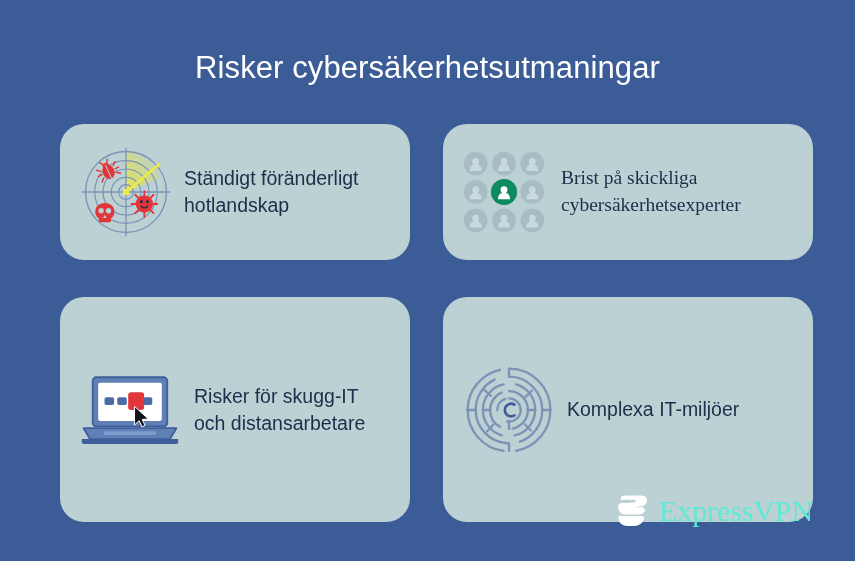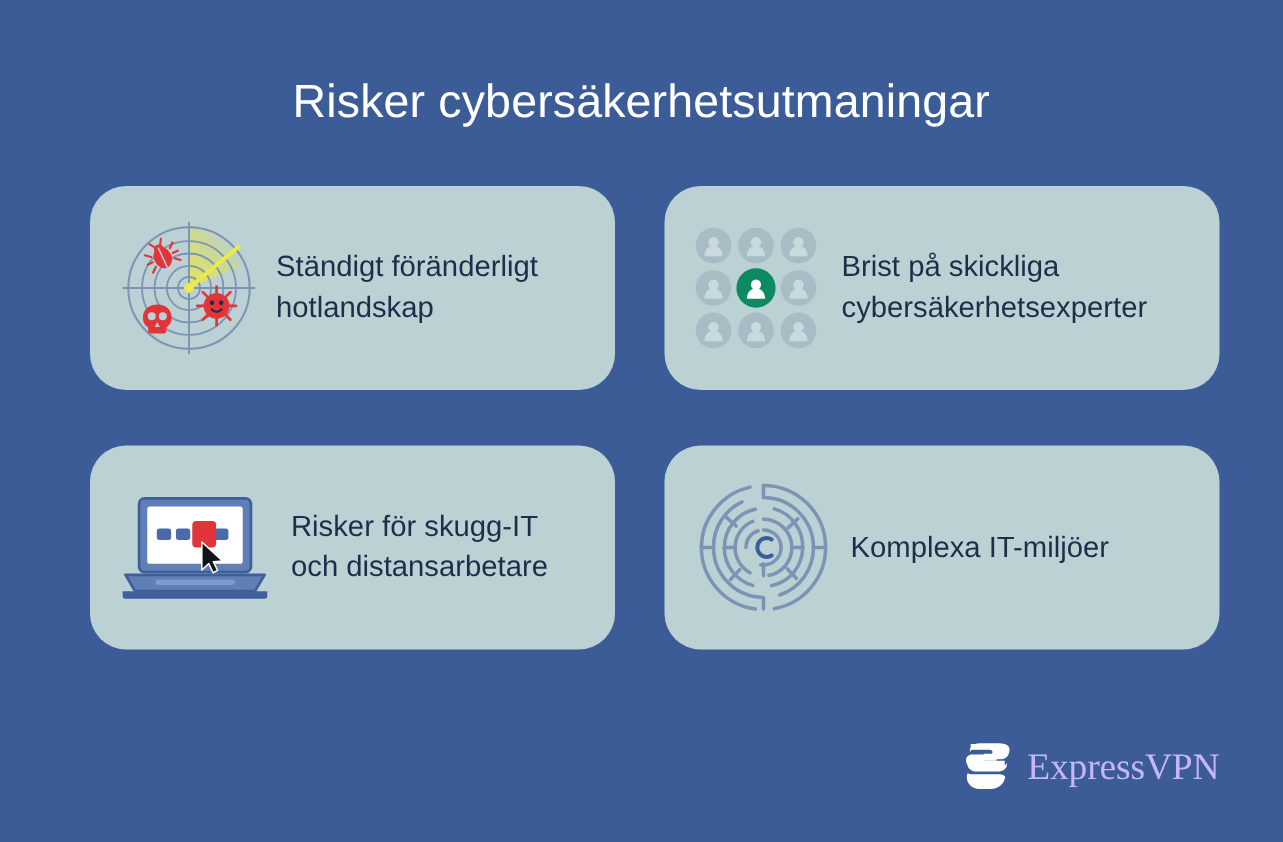--- a/index.html
+++ b/index.html
@@ -37,21 +37,21 @@
     letter-spacing: 0.1px;
     line-height: 1.2;
   }
 
   
   .card-grid {
     position: absolute;
     left: 60px;
     top: 124px;
     width: 753px;
-    height: 309px;
+    height: 398px;
     display: grid;
     grid-template-columns: 350px 1fr;
     grid-template-rows: 136px 1fr;
     column-gap: 33px;
     row-gap: 37px;
   }
 
   .card {
     background: #bbd1d4;
     border-radius: 24px;
@@ -77,39 +77,39 @@
     flex: 1 1 auto;
     color: #1c2e4a;
     font-size: 19.5px;
     line-height: 1.36;
     font-weight: 400;
     padding-left: 10px;
     padding-right: 4px;
   }
 
   .card--people .card-icon { width: 86px; }
-  .card--people .card-label { padding-left: 14px; }
+  .card--people .card-label { padding-left: 14px; font-family: Liberation Serif, serif; }
   .card--laptop .card-icon { width: 104px; }
   .card--laptop .card-label { padding-left: 12px; }
 
   
   .footer-logo {
     position: absolute;
     right: 42px;
     bottom: 33px;
     display: flex;
     flex-direction: row;
     align-items: center;
     gap: 11px;
   }
   .logo-mark { width: 31px; height: 34px; display: block; }
   .logo-word {
-    color: #c4b5fd;
+    color: #5eead4;
     font-family: "Liberation Serif", "DejaVu Serif", serif;
-    font-size: 25px;
+    font-size: 30px;
     letter-spacing: -0.1px;
     line-height: 1;
     white-space: nowrap;
   }
 </style>
 </head>
 <body>
 
 <div class="infographic">
 

